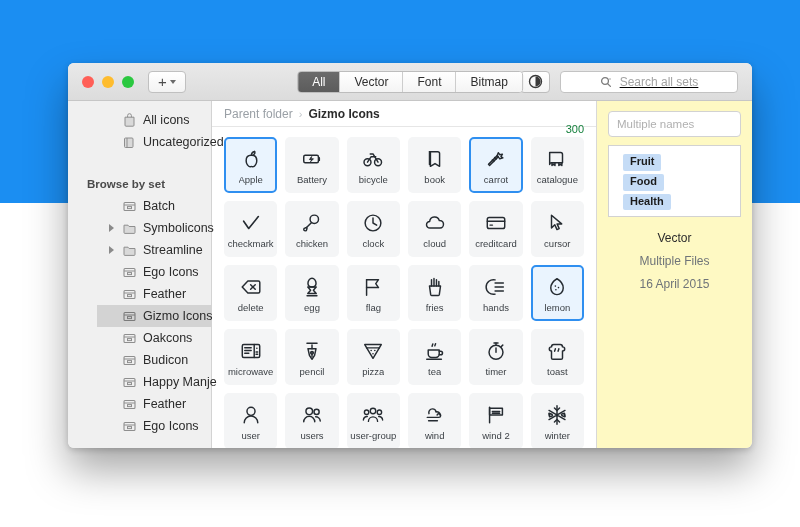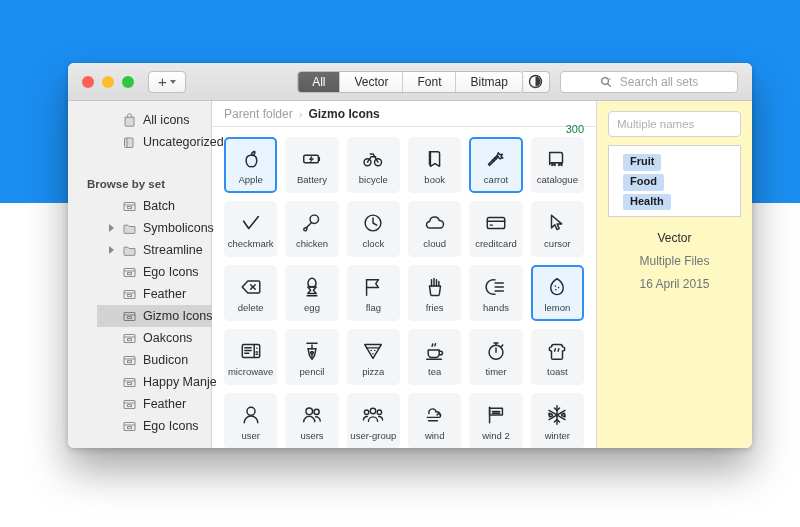--- a/index.html
+++ b/index.html
@@ -97,20 +97,21 @@
     border: 1px solid #bdbdbd; border-radius: 4px;
     background: linear-gradient(to bottom, #ffffff, #f4f4f4);
     display: flex; align-items: center; justify-content: center;
   }
   #searchbox {
     width: 178px; height: 22px;
     border: 1px solid #c3c3c3; border-radius: 4px;
     background: #ffffff;
     display: flex; align-items: center; justify-content: center;
     gap: 8px;
+    text-decoration: underline;
   }
   #searchbox .ph { font-size: 12px; color: #a3a3a3; }
   
   #body { display: flex; height: 347px; }
   
   #sidebar {
     width: 144px;
     background: #f0f0f0;
     border-right: 1px solid #d3d3d3;
     padding-top: 8px;

